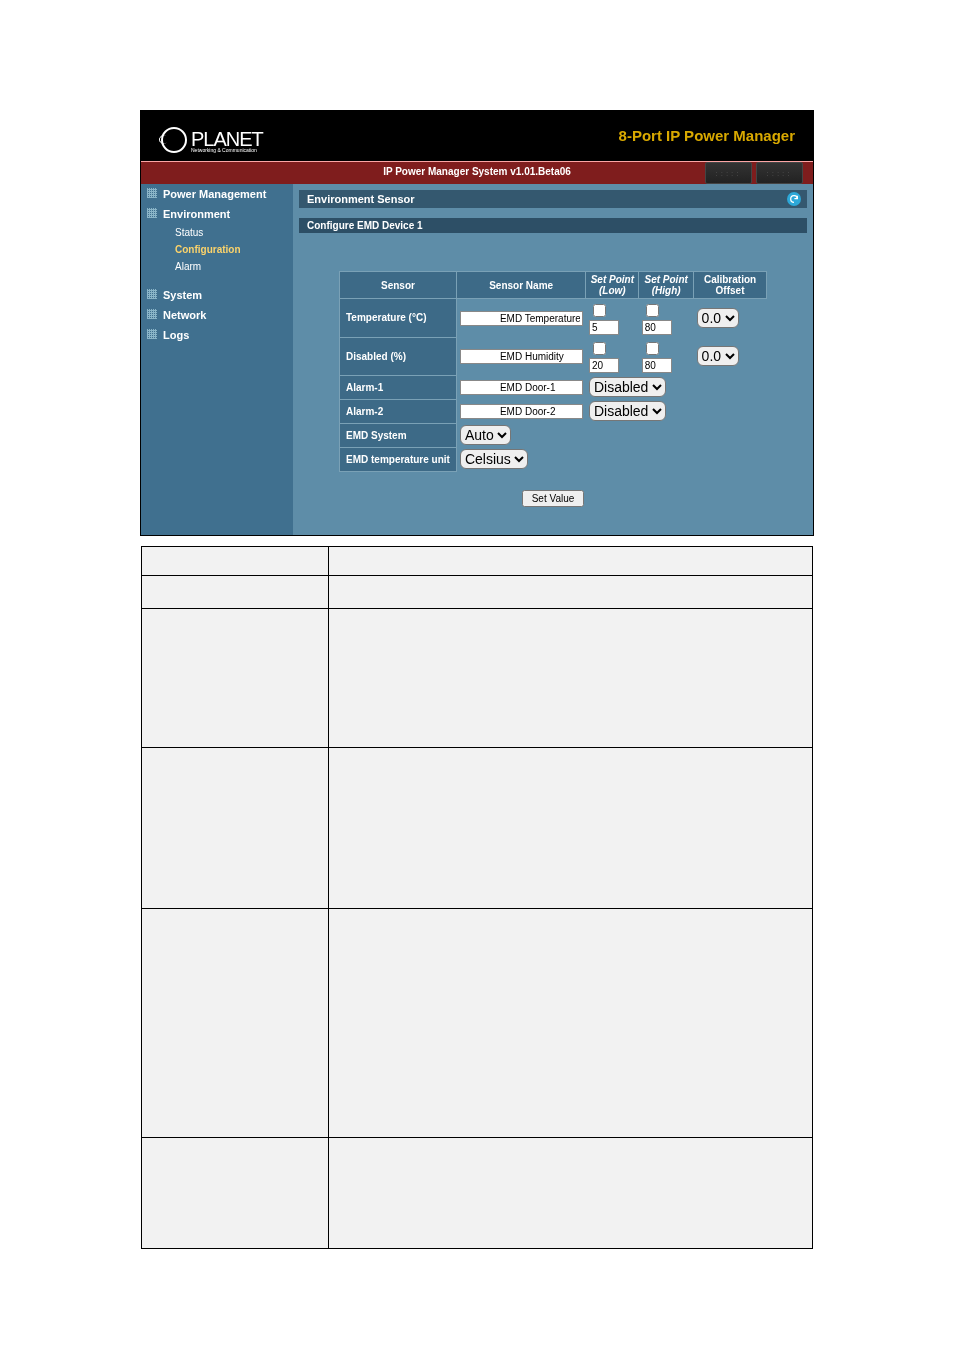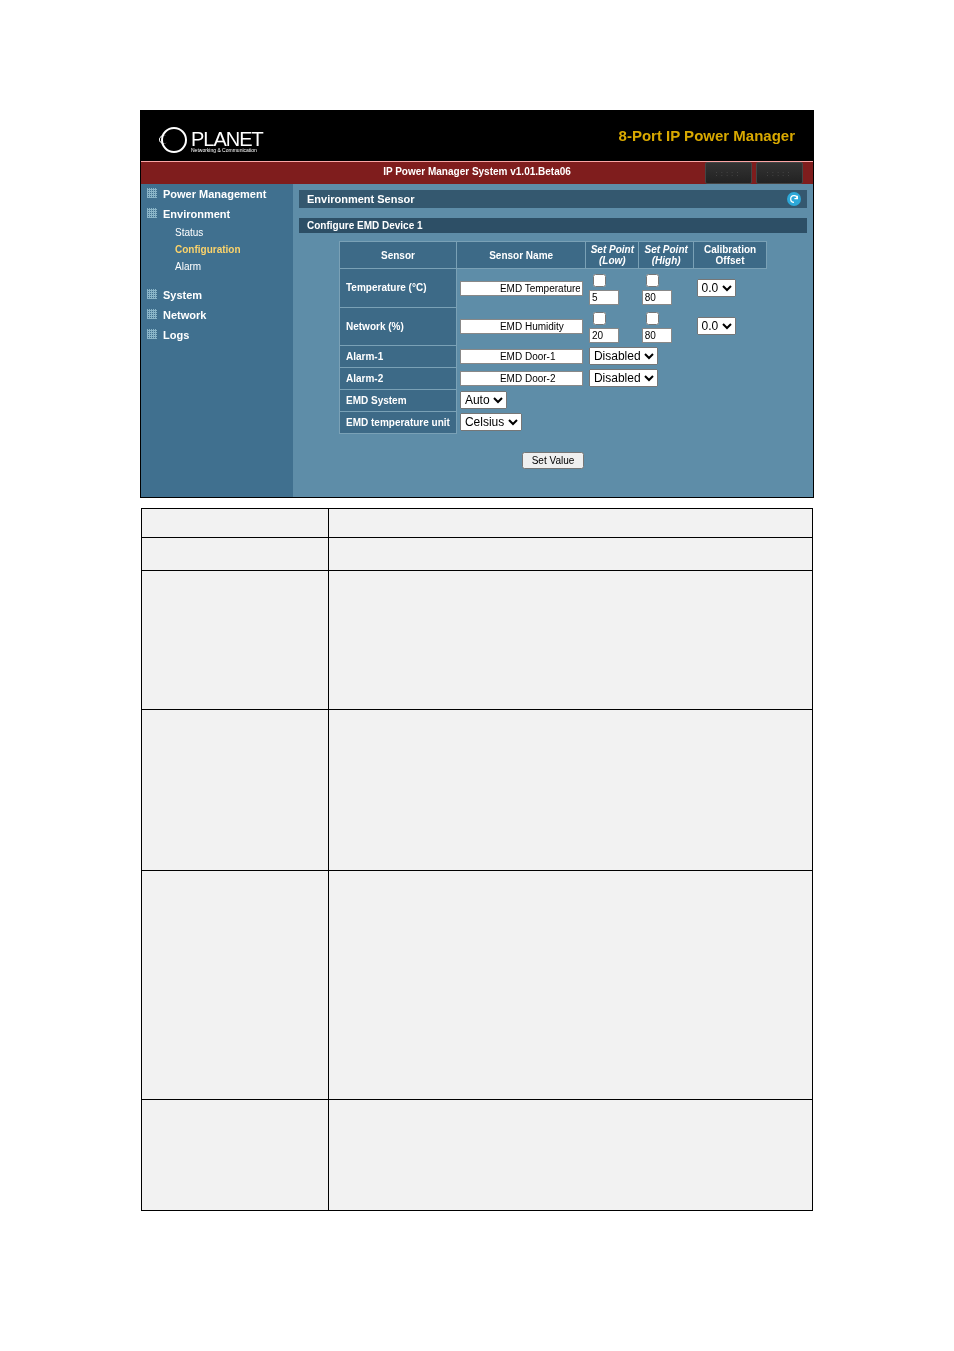--- a/index.html
+++ b/index.html
@@ -21,29 +21,29 @@
   .sidebar { width: 152px; background: #40708f; min-height: 260px; }
   .nav-item { padding: 4px 10px 4px 22px; font-size: 11px; color: #fff; font-weight: bold; position: relative; cursor: pointer; }
   .nav-item::before { content: ''; position: absolute; left: 6px; top: 4px; width: 10px; height: 10px; background: repeating-linear-gradient(90deg, #8ab5c8 0 1px, transparent 1px 2px), repeating-linear-gradient(0deg, #8ab5c8 0 1px, transparent 1px 2px); }
   .nav-sub { padding: 3px 10px 3px 34px; font-size: 10px; color: #fff; cursor: pointer; }
   .nav-sub.active { color: #fbd36b; font-weight: bold; }
   .main-area { flex: 1; padding: 6px 6px 20px 6px; background: #5e8da8; }
   .section-title-bar { background: #34586f; color: #fff; font-weight: bold; font-size: 11px; padding: 3px 8px; position: relative; }
   .refresh-icon { position: absolute; right: 6px; top: 2px; width: 14px; height: 14px; border-radius: 50%; background: #2da8d8; display:flex; align-items:center; justify-content:center; }
   .refresh-icon svg { width:10px; height:10px; }
   .sub-title { background: #2d4f66; color: #fff; font-weight: bold; font-size: 10px; padding: 2px 8px; margin-top: 10px; }
-  .form-zone { padding: 8px 40px; }
+  .form-zone { padding: 8px 40px; margin-top: 30px; }
   .cfg-table { border-collapse: collapse; font-size: 10px; }
   .cfg-table th { background: #3d6a87; color: #fff; font-weight: bold; padding: 2px 4px; border: 1px solid #7aa1b6; text-align: center; }
   .cfg-table td { padding: 2px 3px; vertical-align: middle; }
   .cfg-table td.lbl { background: #3d6a87; color: #fff; font-weight: bold; border: 1px solid #7aa1b6; padding: 2px 6px; white-space: nowrap; }
   .cfg-table input[type=text] { font-size: 10px; padding: 1px 2px; border: 1px solid #888; }
   .cfg-table input.name { width: 80px; padding-left: 39px; }
   .cfg-table input.num { width: 24px; }
-  .cfg-table select { font-size: 12px; }
+  .cfg-table select { font-size: 14px; border-radius: 6px; }
   .chk { vertical-align: middle; }
   .btn-row { text-align: center; margin-top: 18px; }
   .btn-row button { font-size: 10px; padding: 1px 8px; }
   .under-frame { width: 672px; margin: 10px auto 40px auto; }
   .desc-table { width: 100%; border-collapse: collapse; border: 1px solid #000; }
   .desc-table td { border: 1px solid #000; padding: 0; background: #f2f2f2; height: auto; }
   .desc-table td.c1 { width: 186px; }
   .desc-row0 td { height: 28px; }
   .desc-rowA td { height: 32px; }
   .desc-rowB td { height: 138px; }
@@ -111,21 +111,21 @@
               <th>Calibration Offset</th>
             </tr>
             <tr>
               <td class="lbl">Temperature (°C)</td>
               <td><input class="name" type="text" value="EMD Temperature" style=""></td>
               <td><input class="chk" type="checkbox" style=""> <input class="num" type="text" value="5" style=""></td>
               <td><input class="chk" type="checkbox" style=""> <input class="num" type="text" value="80" style=""></td>
               <td><select><option>0.0</option></select></td>
             </tr>
             <tr>
-              <td class="lbl">Network (%)</td>
+              <td class="lbl">Disabled (%)</td>
               <td><input class="name" type="text" value="EMD Humidity" style=""></td>
               <td><input class="chk" type="checkbox" style=""> <input class="num" type="text" value="20" style=""></td>
               <td><input class="chk" type="checkbox" style=""> <input class="num" type="text" value="80" style=""></td>
               <td><select><option>0.0</option></select></td>
             </tr>
             <tr>
               <td class="lbl">Alarm-1</td>
               <td><input class="name" type="text" value="EMD Door-1" style=""></td>
               <td colspan="3"><select><option>Disabled</option></select></td>
             </tr>

